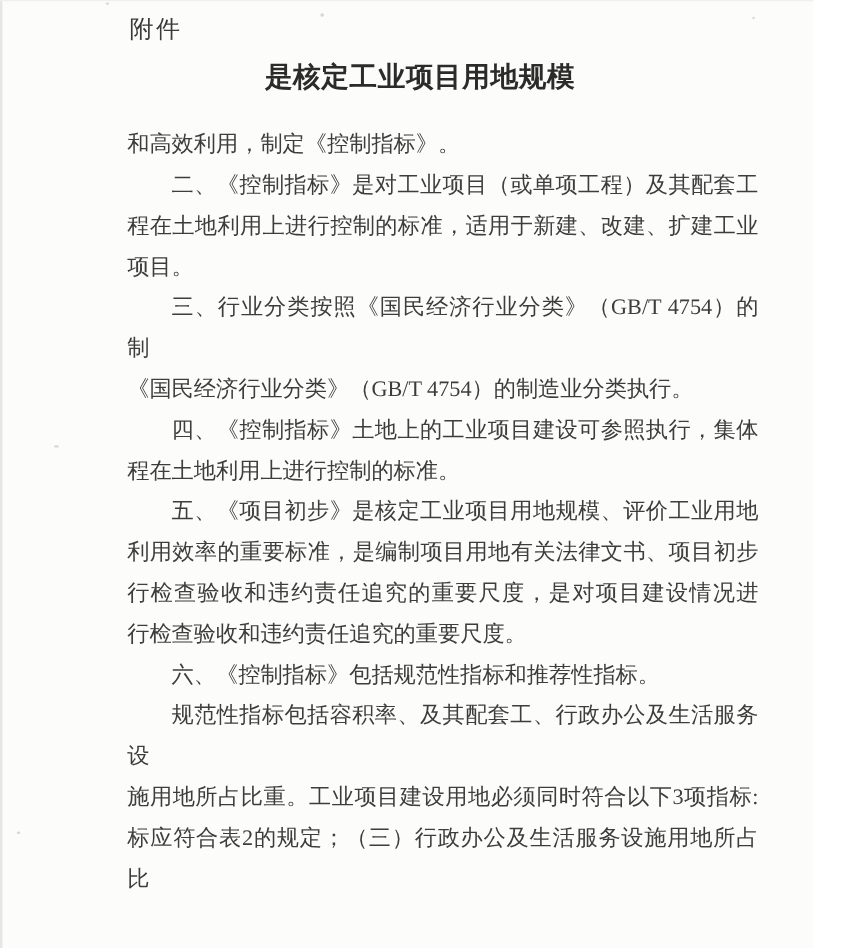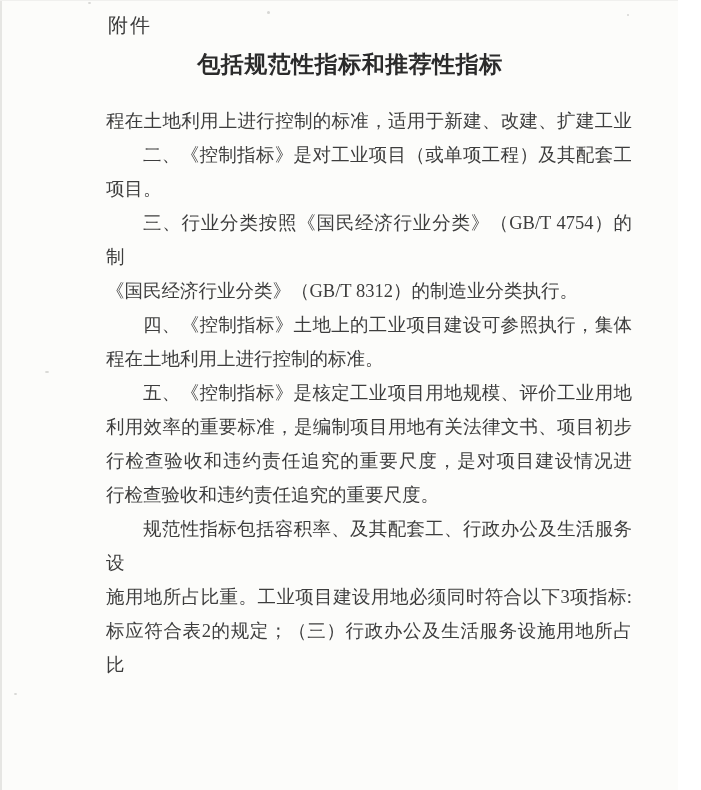--- a/index.html
+++ b/index.html
@@ -87,31 +87,33 @@
   <div class="scan-edge-top"></div>
 
   <div class="speck" style="left:88px; top:2px; width:3px; height:2px;"></div>
   <div class="speck" style="left:267px; top:11px; width:3px; height:3px;"></div>
   <div class="speck" style="left:627px; top:14px; width:2px; height:2px;"></div>
   <div class="speck" style="left:45px; top:371px; width:4px; height:2px;"></div>
   <div class="speck" style="left:14px; top:693px; width:3px; height:2px;"></div>
 
   <div class="attachment-label">附件</div>
 
-  <div class="doc-title">包括规范性指标和推荐性指标</div>
+  <div class="doc-title">是核定工业项目用地规模</div>
 
   <div class="doc-body">
+      <div class="line para-end">和高效利用，制定《控制指标》。</div>
+      <div class="line para-start">二、《控制指标》是对工业项目（或单项工程）及其配套工</div>
       <div class="line">程在土地利用上进行控制的标准，适用于新建、改建、扩建工业</div>
-      <div class="line para-start">二、《控制指标》是对工业项目（或单项工程）及其配套工</div>
       <div class="line para-end">项目。</div>
       <div class="line para-start">三、行业分类按照《国民经济行业分类》（GB/T 4754）的制</div>
-      <div class="line para-end">《国民经济行业分类》（GB/T 8312）的制造业分类执行。</div>
+      <div class="line para-end">《国民经济行业分类》（GB/T 4754）的制造业分类执行。</div>
       <div class="line para-start">四、《控制指标》土地上的工业项目建设可参照执行，集体</div>
       <div class="line para-end">程在土地利用上进行控制的标准。</div>
-      <div class="line para-start">五、《控制指标》是核定工业项目用地规模、评价工业用地</div>
+      <div class="line para-start">五、《项目初步》是核定工业项目用地规模、评价工业用地</div>
       <div class="line">利用效率的重要标准，是编制项目用地有关法律文书、项目初步</div>
       <div class="line">行检查验收和违约责任追究的重要尺度，是对项目建设情况进</div>
       <div class="line para-end">行检查验收和违约责任追究的重要尺度。</div>
+      <div class="line para-start para-end">六、《控制指标》包括规范性指标和推荐性指标。</div>
       <div class="line para-start">规范性指标包括容积率、及其配套工、行政办公及生活服务设</div>
       <div class="line">施用地所占比重。工业项目建设用地必须同时符合以下3项指标:</div>
       <div class="line">标应符合表2的规定；（三）行政办公及生活服务设施用地所占比</div>
     </div>
 </div>
 
 </body></html>

